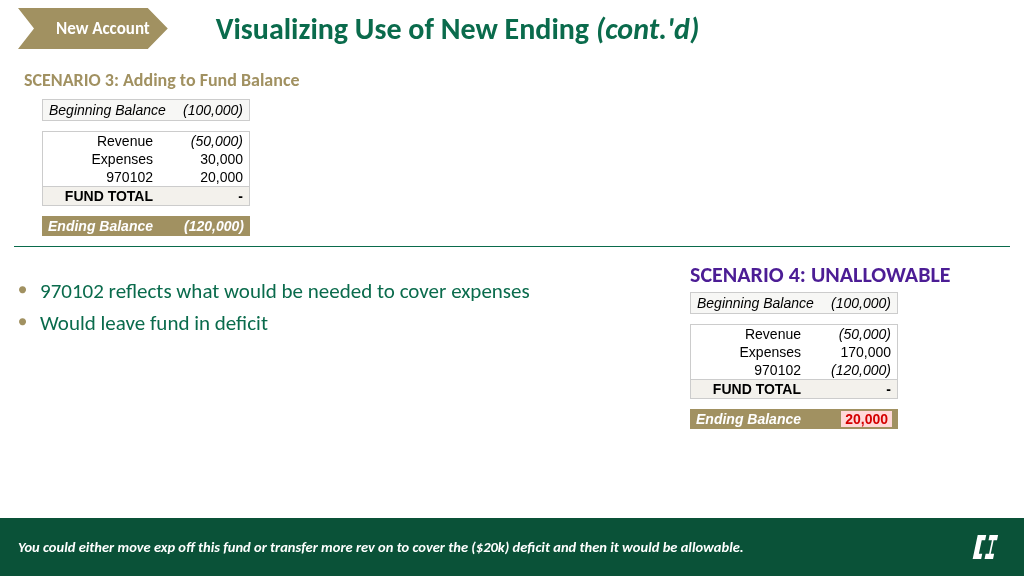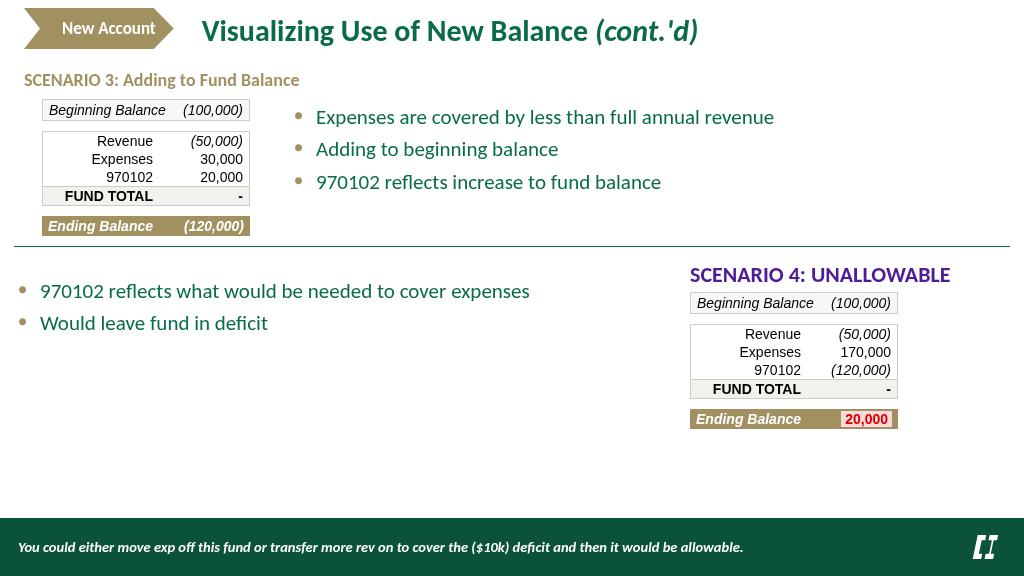--- a/index.html
+++ b/index.html
@@ -6,22 +6,23 @@
   body {
     width: 1024px;
     height: 576px;
     font-family: Calibri, Arial, sans-serif;
     background: #fff;
     position: relative;
     overflow: hidden;
   }
   .header {
     display: flex;
-    align-items: flex-end;
-    padding: 8px 0 8px 8px;
+    align-items: center;
+    padding: 8px 0 8px 2px;
+    gap: 20px;
   }
   .tag {
     background: #a19161;
     color: #fff;
     font-weight: bold;
     font-size: 17px;
     padding: 10px 18px 10px 38px;
     clip-path: polygon(0 0, 16px 50%, 0 100%, calc(100% - 20px) 100%, 100% 50%, calc(100% - 20px) 0);
     margin-left: 16px;
   }
@@ -142,21 +143,21 @@
   .logo svg { display: block; }
   .fin-table .label-cell { text-align: right; flex: 1; padding-right: 20px; }
   .fin-table .val-cell { min-width: 70px; text-align: right; }
 </style>
 </head>
 <body>
 
 <div class="header">
   <div class="tag">New Account</div>
   <div class="title">
-    <span>Visualizing Use of New Balance </span><span class="title-em">(cont.'d)</span>
+    <span>Visualizing Use of New Ending </span><span class="title-em">(cont.'d)</span>
   </div>
 </div>
 
 <div class="content">
   <div class="scenario-label">SCENARIO 3: Adding to Fund Balance</div>
 
   <div class="top-section">
     <div class="fin-table">
       <div class="begin">
         <span>Beginning Balance</span>
@@ -179,25 +180,20 @@
         <span class="label-cell">FUND TOTAL</span>
         <span class="val-cell">-</span>
       </div>
       <div class="gap"></div>
       <div class="ending">
         <span>Ending Balance</span>
         <span>(120,000)</span>
       </div>
     </div>
 
-    <ul class="bullets">
-      <li>Expenses are covered by less than full annual revenue</li>
-      <li>Adding to beginning balance</li>
-      <li>970102 reflects increase to fund balance</li>
-    </ul>
   </div>
 
   <hr class="divider">
 
   <div class="bottom-section">
     <div class="bottom-left">
       <ul class="bullets">
         <li>970102 reflects what would be needed to cover expenses</li>
         <li>Would leave fund in deficit</li>
       </ul>
@@ -230,19 +226,19 @@
         <div class="ending" style="color:#fff;">
           <span>Ending Balance</span>
           <span class="red-val" style="background:#ffd9d9;padding:0 4px;">20,000</span>
         </div>
       </div>
     </div>
   </div>
 </div>
 
 <div class="footer">
-  <span>You could either move exp off this fund or transfer more rev on to cover the ($10k) deficit and then it would be allowable.</span>
+  <span>You could either move exp off this fund or transfer more rev on to cover the ($20k) deficit and then it would be allowable.</span>
   <span class="logo">
     <svg viewBox="0 0 40 40" width="34" height="34">
       <path d="M8 6 L18 6 L18 12 L14 12 L14 28 L18 28 L18 34 L8 34 Z M22 6 L32 6 L32 12 L28 12 L28 28 L32 28 L32 34 L22 34 L22 28 L26 28 L26 12 L22 12 Z" fill="#fff" transform="skewX(-12)"></path>
     </svg>
   </span>
 </div>
 
 </body></html>

